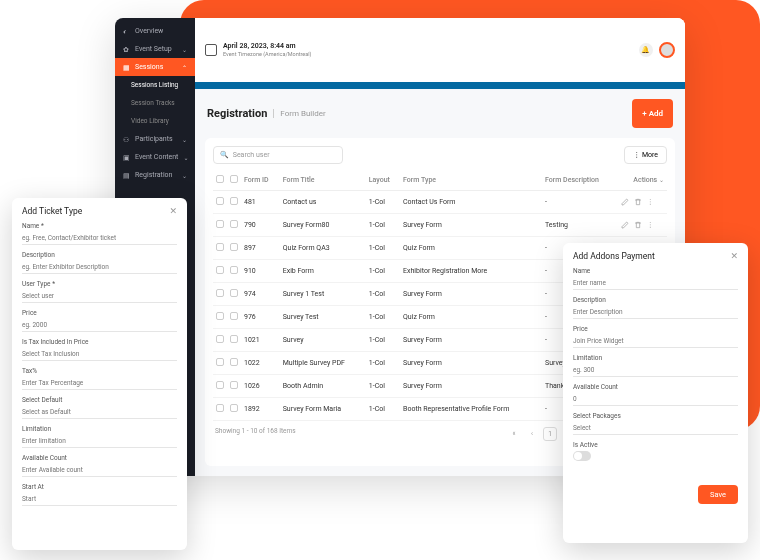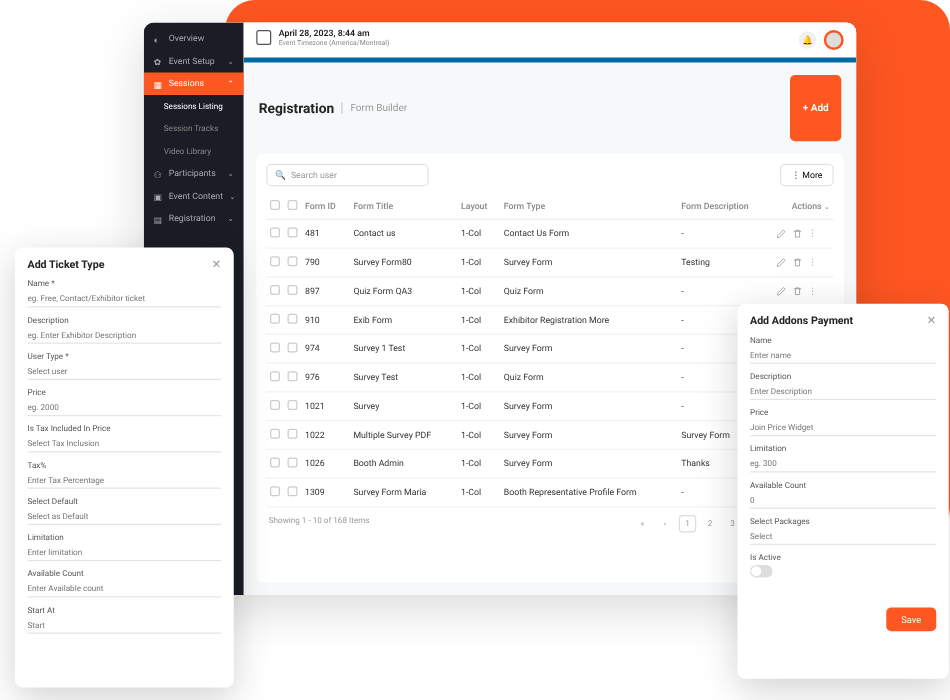--- a/index.html
+++ b/index.html
@@ -7,51 +7,51 @@
 .bg-shape{position:absolute;top:0;right:0;width:580px;height:430px;background:#ff5722;border-radius:24px}
 .app{position:absolute;top:18px;left:115px;width:570px;height:458px;background:#fff;border-radius:8px;box-shadow:0 10px 40px rgba(0,0,0,.15);display:flex;overflow:hidden}
 .sidebar{width:80px;background:#1a1d26;color:#a8aab3;font-size:7px;display:flex;flex-direction:column;padding-top:4px}
 .side-item{padding:5px 8px;display:flex;align-items:center;gap:5px;cursor:pointer;white-space:nowrap}
 .side-item.active{background:#ff5722;color:#fff}
 .side-item.sub{padding-left:16px;font-size:6.5px;color:#888}
 .side-item.sub.lit{color:#fff}
 .side-arrow{margin-left:auto;font-size:6px}
 .ico{width:7px;height:7px;display:inline-block;flex-shrink:0}
 .main{flex:1;background:#f7f8fa;display:flex;flex-direction:column}
-.topbar{background:#fff;padding:6px 10px;display:flex;align-items:flex-start;gap:6px;border-bottom:4px solid #0369a1}
+.topbar{background:#fff;padding:24px 10px;display:flex;align-items:center;gap:6px;border-bottom:7px solid #0369a1}
 .cal-ico{width:12px;height:12px;border:1px solid #555;border-radius:2px}
 .tb-text{font-size:7px;line-height:1.1}
 .tb-date{font-weight:600;color:#222}
 .tb-sub{color:#888;font-size:5.5px}
 .tb-right{margin-left:auto;display:flex;gap:6px;align-items:center}
 .bell{width:14px;height:14px;border-radius:50%;background:#f0f0f0;display:flex;align-items:center;justify-content:center;font-size:7px}
 .avatar{width:16px;height:16px;border-radius:50%;border:2px solid #ff5722;background:#ddd}
 .page-head{padding:10px 12px;display:flex;align-items:center}
 .page-title{font-size:11px;font-weight:700;color:#222}
 .page-sub{font-size:8px;color:#999;margin-left:6px;border-left:1px solid #ccc;padding-left:6px}
-.add-btn{margin-left:auto;background:#ff5722;color:#fff;border:none;border-radius:4px;padding:22px 10px;font-size:8px;font-weight:600;cursor:pointer}
+.add-btn{margin-left:auto;background:#ff5722;color:#fff;border:none;border-radius:4px;padding:10px 10px;font-size:8px;font-weight:600;cursor:pointer}
 .content{background:#fff;margin:0 10px 10px;border-radius:6px;padding:8px;flex:1;display:flex;flex-direction:column}
 .tools{display:flex;gap:6px;margin-bottom:6px}
 .search{flex:0 0 130px;border:1px solid #e3e3e3;border-radius:4px;padding:4px 6px;font-size:7px;color:#999;display:flex;align-items:center;gap:4px}
 .more-btn{margin-left:auto;border:1px solid #e3e3e3;background:#fff;border-radius:4px;padding:4px 8px;font-size:7px;cursor:pointer}
 table{width:100%;border-collapse:collapse;font-size:7px}
 th{text-align:left;color:#888;font-weight:500;padding:5px 3px;border-bottom:1px solid #eee}
 td{padding:6px 3px;border-bottom:1px solid #f2f2f2;color:#333}
 .cb{width:8px;height:8px;border:1px solid #ccc;border-radius:2px;display:inline-block}
 .actions-cell{display:flex;gap:5px;color:#999}
 .act-ico{width:8px;height:8px;cursor:pointer}
 .pager{display:flex;justify-content:space-between;padding:6px 2px;font-size:6.5px;color:#999}
 .pages{display:flex;gap:4px;align-items:center}
 .pg{width:14px;height:14px;display:flex;align-items:center;justify-content:center;border-radius:3px;cursor:pointer}
 .pg.cur{border:1px solid #ddd}
 .modal{position:absolute;background:#fff;border-radius:6px;box-shadow:0 8px 30px rgba(0,0,0,.18);font-size:7px}
 .modal-left{top:198px;left:12px;width:175px;height:352px;padding:8px 10px;overflow:hidden}
-.modal-right{top:243px;right:1px;width:169px;height:300px;padding:8px 10px}
+.modal-right{top:243px;right:12px;width:185px;height:300px;padding:8px 10px}
 .m-head{display:flex;justify-content:space-between;align-items:center;margin-bottom:6px}
-.m-title{font-size:8.5px;font-weight:700;color:#222}
+.m-title{font-size:8.5px;font-weight:400;color:#222}
 .m-close{color:#999;cursor:pointer;font-size:9px}
 .fld{margin-bottom:6px}
 .fld-lbl{color:#555;font-size:6.5px;margin-bottom:2px;display:block}
 .fld-inp{width:100%;border:none;border-bottom:1px solid #e5e5e5;padding:2px 0;font-size:6.5px;color:#bbb;background:transparent}
 .toggle{width:18px;height:10px;background:#ddd;border-radius:5px;position:relative;display:inline-block}
 .toggle::after{content:"";position:absolute;width:8px;height:8px;background:#fff;border-radius:50%;top:1px;left:1px}
 .save-btn{background:#ff5722;color:#fff;border:none;border-radius:4px;padding:5px 12px;font-size:7.5px;float:right;margin-top:16px;cursor:pointer}
 </style>
 </head>
 <body>
@@ -318,21 +318,21 @@
                   <svg class="act-ico" viewBox="0 0 24 24" fill="none" stroke="currentColor" stroke-width="2">
                     <path d="M3 6h18M8 6V4h8v2m-9 0v14h10V6"></path>
                   </svg>
                   <span>⋮</span>
                 </div>
               </td>
             </tr>
             <tr>
               <td><span class="cb"></span></td>
               <td><span class="cb"></span></td>
-              <td>1309</td>
+              <td>1892</td>
               <td>Survey Form Maria</td>
               <td>1-Col</td>
               <td>Booth Representative Profile Form</td>
               <td>-</td>
               <td>
                 <div class="actions-cell">
                   <svg class="act-ico" viewBox="0 0 24 24" fill="none" stroke="currentColor" stroke-width="2">
                     <path d="M17 3l4 4L7 21H3v-4z"></path>
                   </svg>
                   <svg class="act-ico" viewBox="0 0 24 24" fill="none" stroke="currentColor" stroke-width="2">

